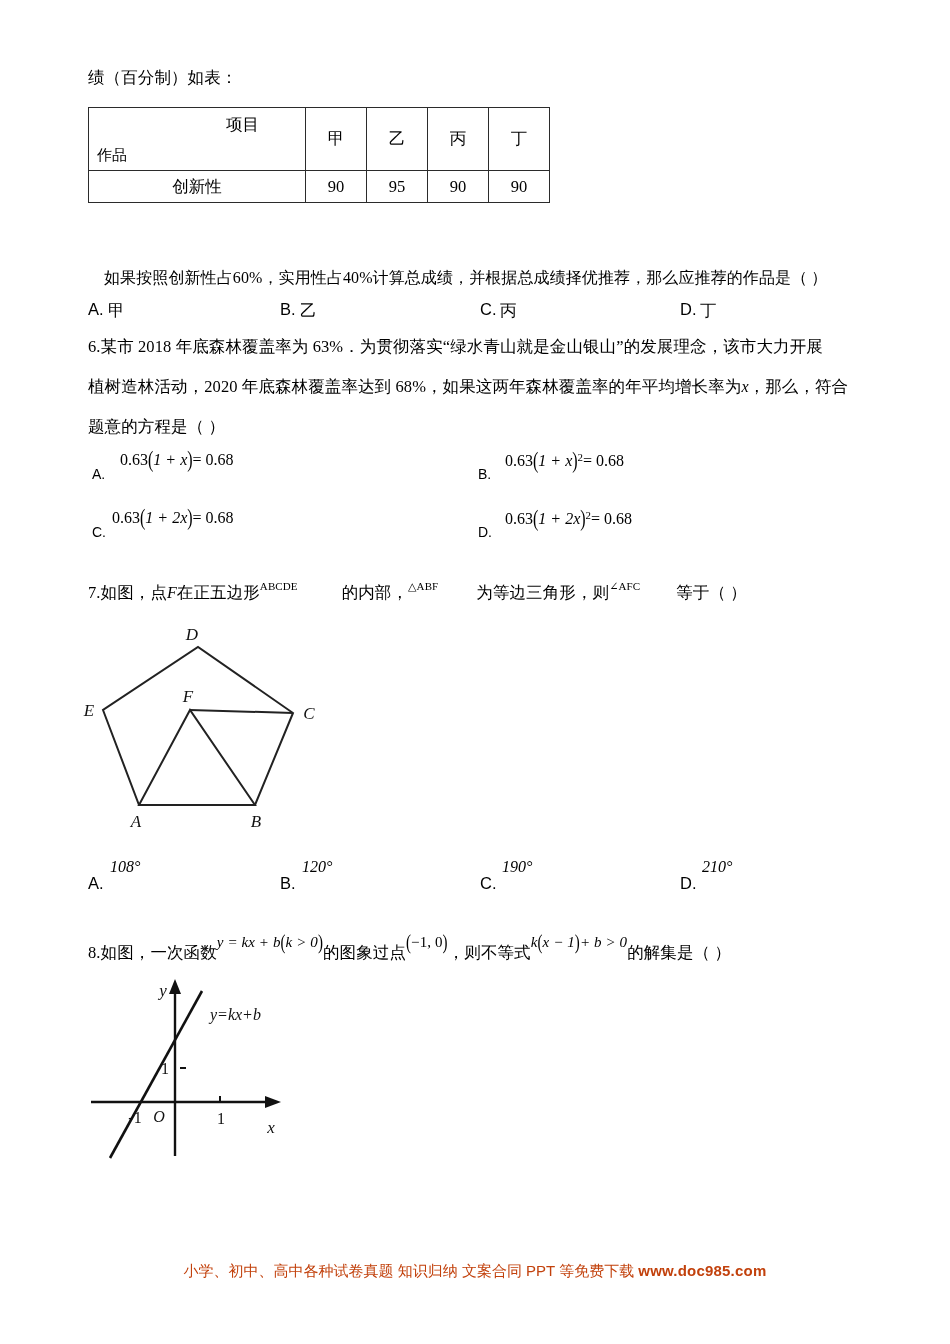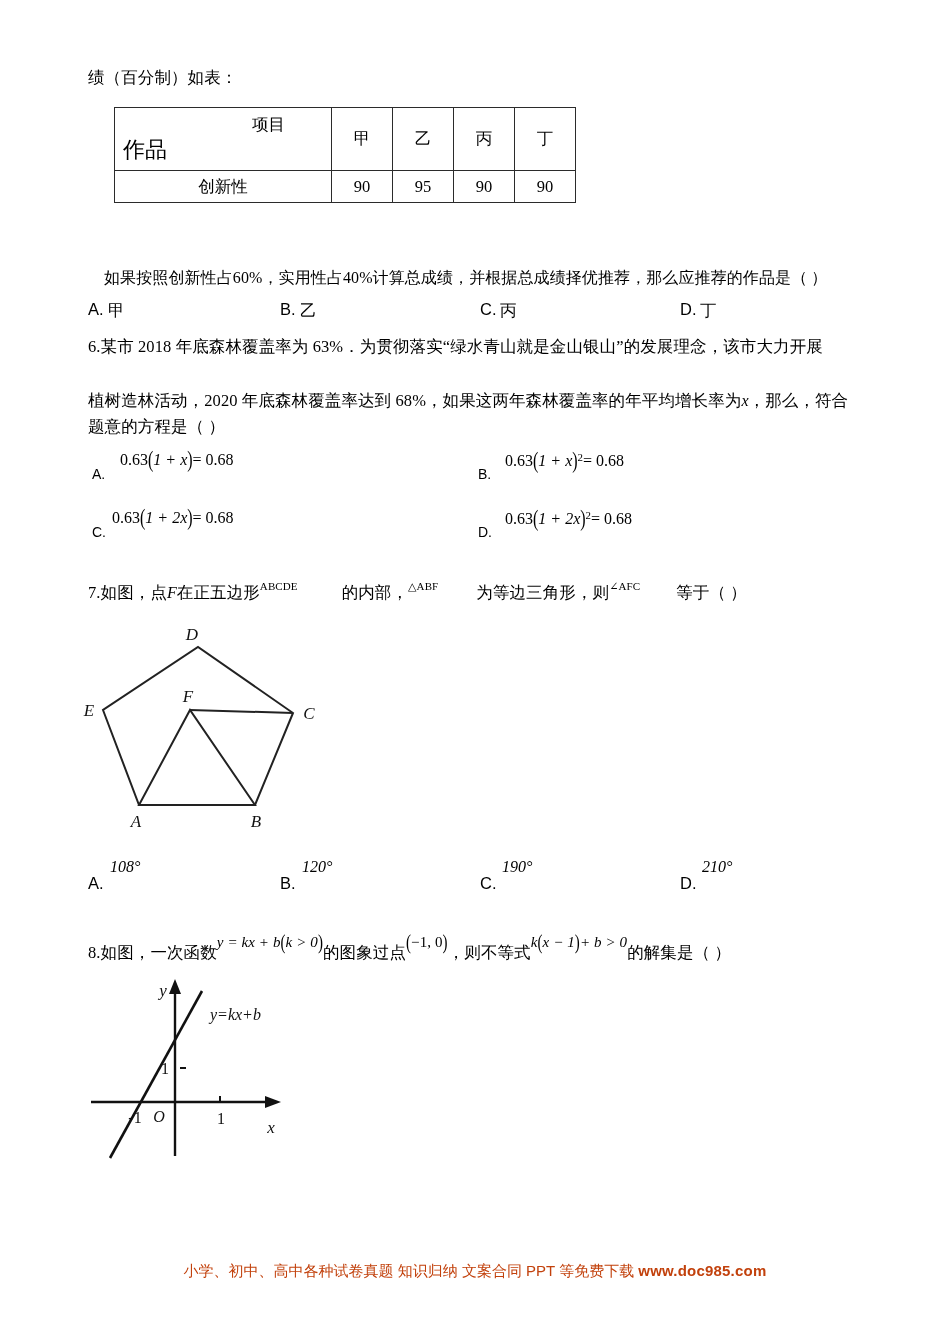--- a/index.html
+++ b/index.html
@@ -62,21 +62,21 @@
   .hdr-top {
     position: absolute;
     right: 46px;
     top: 6px;
     font-size: 16.5px;
   }
   .hdr-bot {
     position: absolute;
     left: 8px;
     bottom: 5px;
-    font-size: 22px;
+    font-size: 15px;
   }
 
   
   .optlbl {
     position: absolute;
     font-size: 16.5px;
     font-family: "Liberation Sans", "DejaVu Sans", sans-serif;
     white-space: nowrap;
   }
   .opt-cn {
@@ -106,21 +106,21 @@
     letter-spacing: 0.2px;
   }
 </style>
 </head>
 <body>
 
 <div class="page">
 
   <div class="ln cn" style="left:88px; top:68px;">绩（百分制）如表：</div>
 
-  <table class="tbl" style="left:88px; top:107px; width:461px;margin-left:26px;">
+  <table class="tbl" style="left:88px; top:107px; width:461px;">
     <colgroup>
       <col style="width:217px">
       <col style="width:61px">
       <col style="width:61px">
       <col style="width:61px">
       <col style="width:61px">
     </colgroup>
     <tbody>
       <tr>
         <td class="hdr-cell">
@@ -152,21 +152,21 @@
 
   <div class="optlbl" style="left:480px; top:300px;">C.</div>
   <div class="opt-cn" style="left:500px; top:300px;">丙</div>
 
   <div class="optlbl" style="left:680px; top:300px;">D.</div>
   <div class="opt-cn" style="left:700px; top:300px;">丁</div>
 
   <div class="ln" style="left:88px; top:337px;">
     <span class="cn">6.</span><span class="cn">某市 2018 年底森林覆盖率为 63%．为贯彻落实“绿水青山就是金山银山”的发展理念，该市大力开展</span>
   </div>
-  <div class="ln" style="left:88px; top:391px;">
+  <div class="ln" style="left:88px; top:377px;">
     <span class="cn">植树造林活动，2020 年底森林覆盖率达到 68%，如果这两年森林覆盖率的年平均增长率为</span><span class="math">x</span><span class="cn">，那么，符合</span>
   </div>
   <div class="ln cn" style="left:88px; top:417px;">题意的方程是（   ）</div>
 
   <div class="optlbl" style="left:92px; top:466px; font-size:14px;">A.</div>
   <div class="math" style="position:absolute; left:120px; top:451px;">
     <span class="num">0.63</span><span class="paren">(</span><span>1 + x</span><span class="paren">)</span><span class="num">= 0.68</span>
   </div>
 
   <div class="optlbl" style="left:478px; top:466px; font-size:14px;">B.</div>

